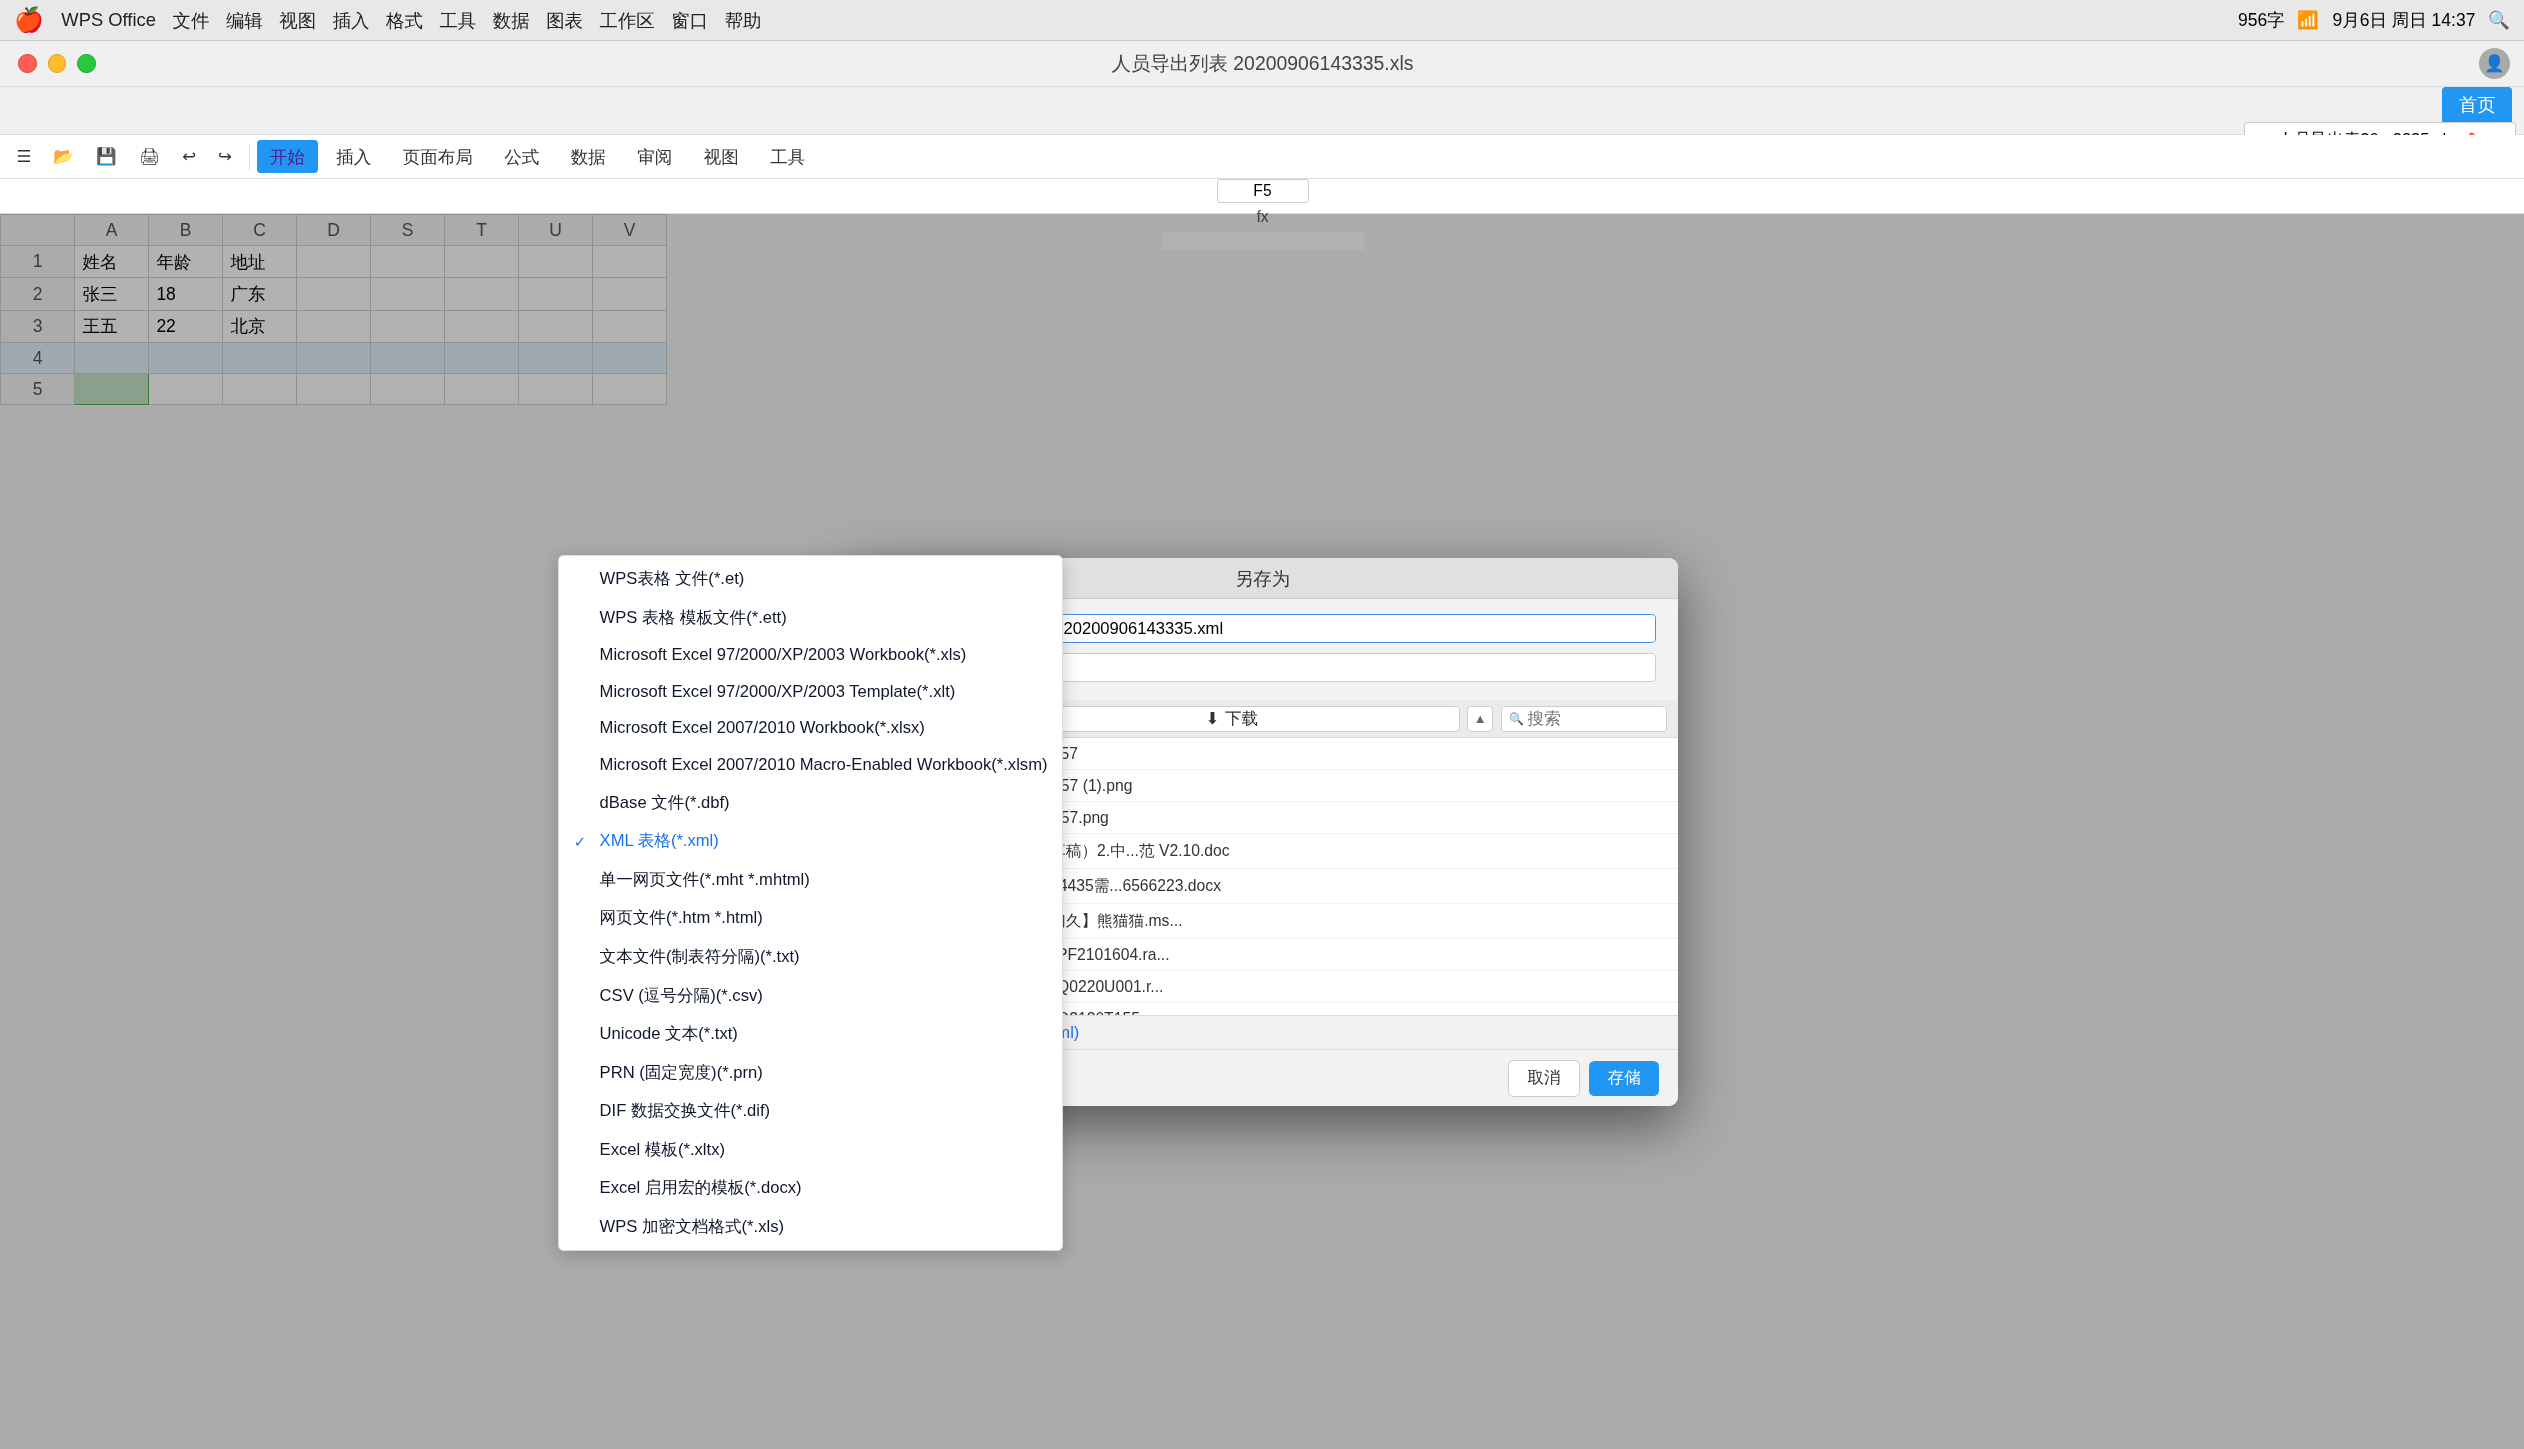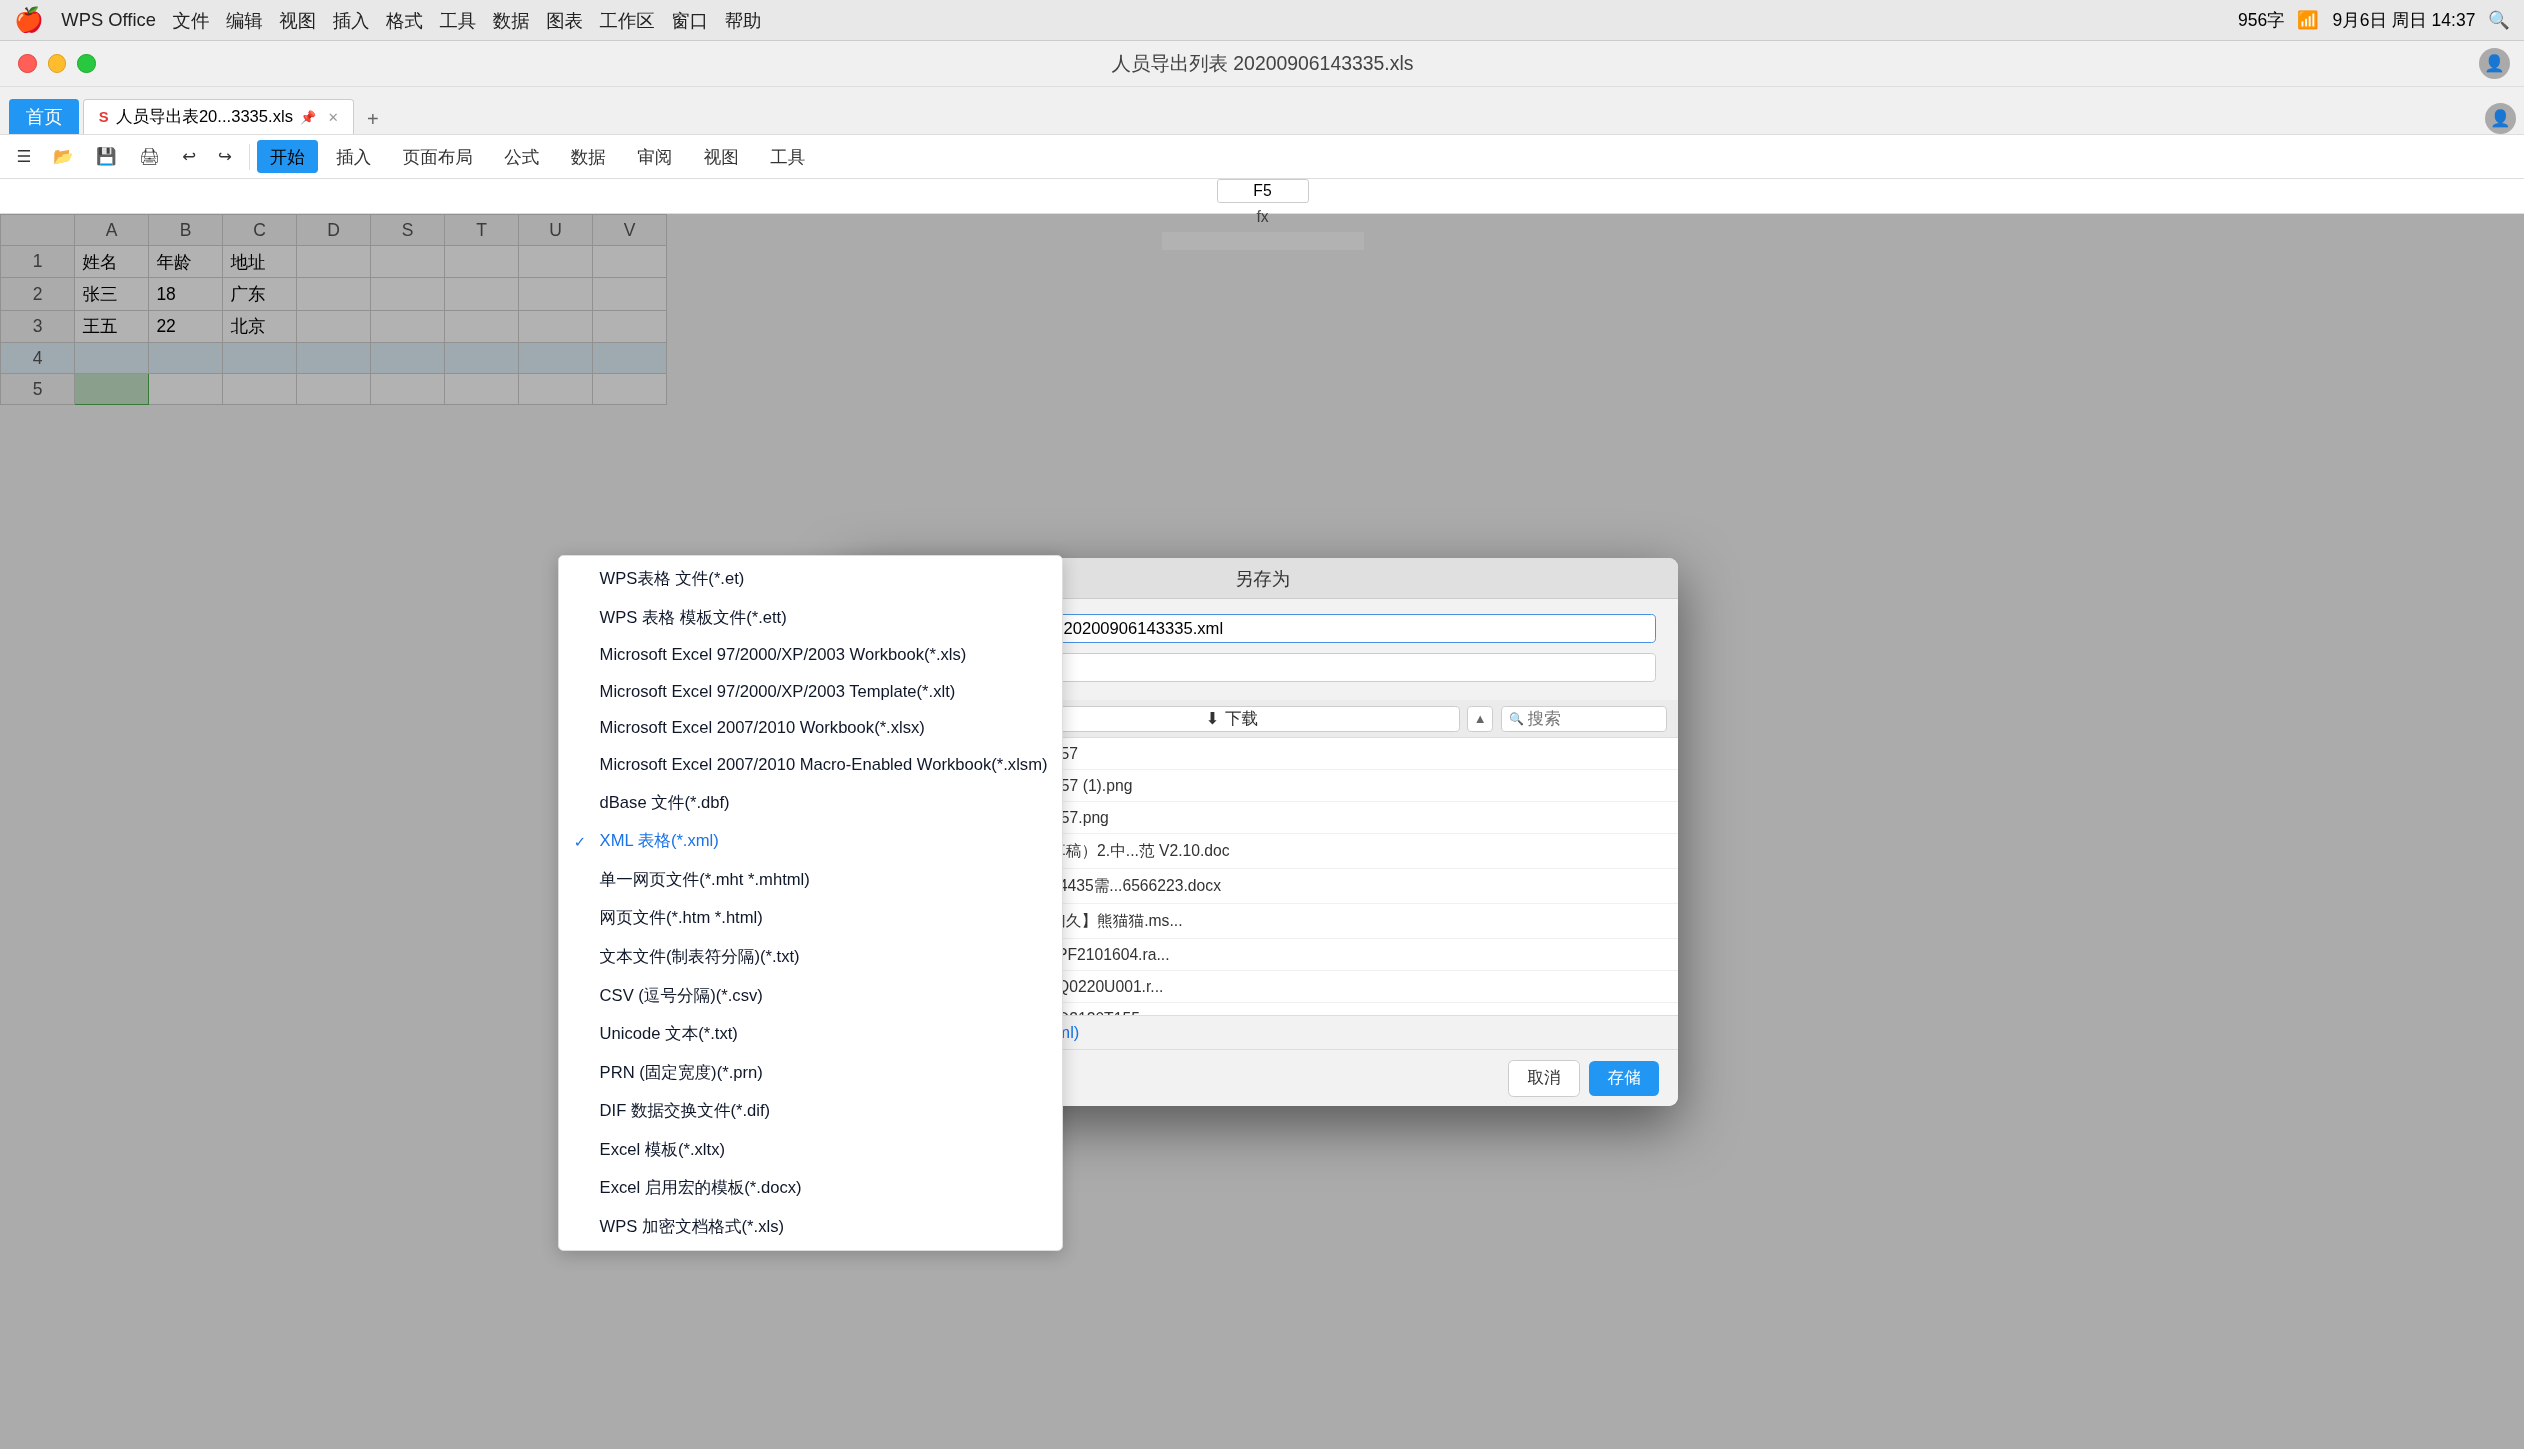--- a/index.html
+++ b/index.html
@@ -73,20 +73,21 @@
     .tl-green { background: #28c840; border: 0.9px solid #1aab29; }
 
     
     .tab-bar {
       height: 48px;
       background: #f0f0f0;
       display: flex;
       align-items: flex-end;
       padding: 0 9.2px;
       border-bottom: 0.9px solid #ddd;
+      flex-direction: column;
     }
     .tab-home {
       background: #2196F3;
       color: white;
       padding: 5.5px 16.6px;
       border-radius: 3.7px 3.7px 0 0;
       font-size: 18.4px;
       cursor: pointer;
       margin-right: 3.7px;
       height: 35px;
@@ -141,21 +142,21 @@
     }
     .ribbon-tab {
       padding: 4.6px 13px;
       font-size: 17.5px;
       cursor: pointer;
       border-radius: 2.8px;
       color: #333;
     }
     .ribbon-tab.active {
       background: #2196F3;
-      color: #000000;
+      color: #4c1d95;
       border-radius: 3.7px;
     }
 
     
     .formula-bar {
       height: 35px;
       background: white;
       border-bottom: 0.9px solid #ddd;
       display: flex;
       align-items: center;

